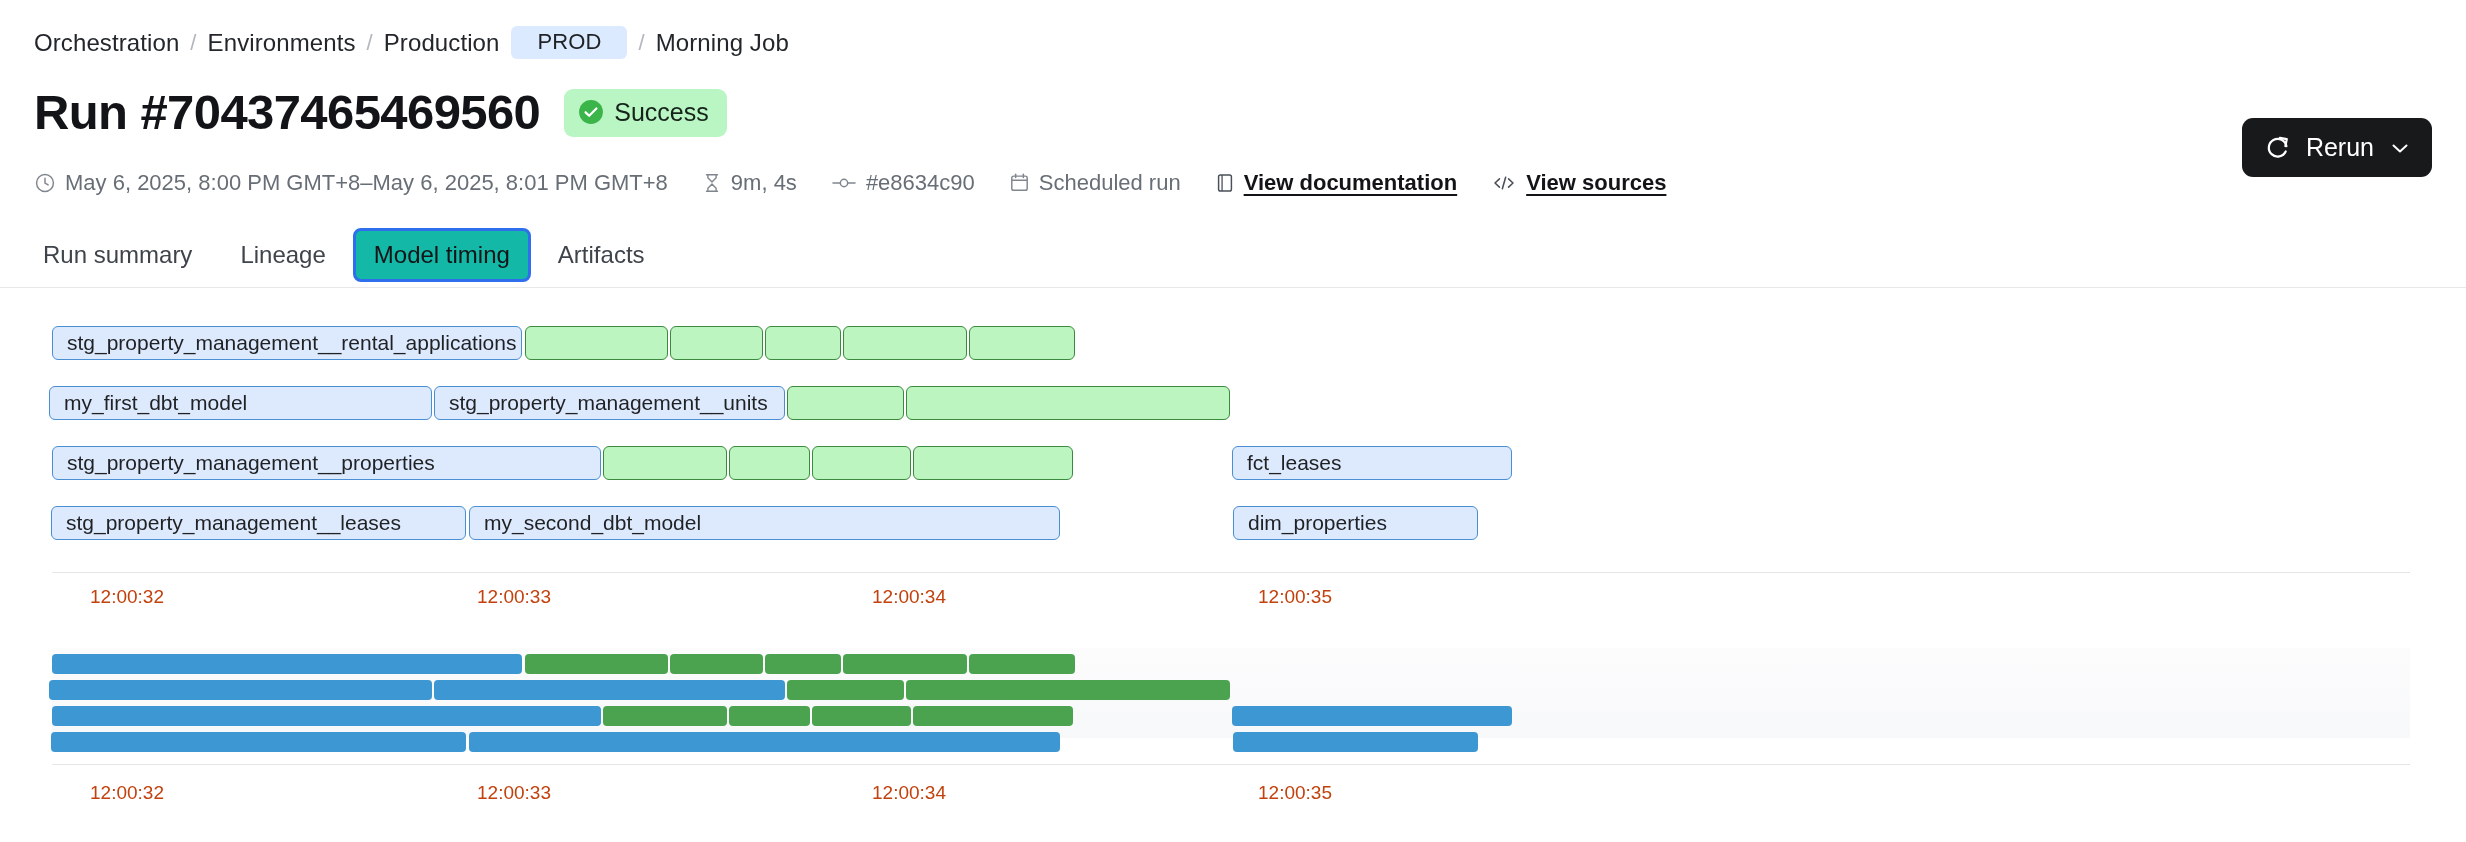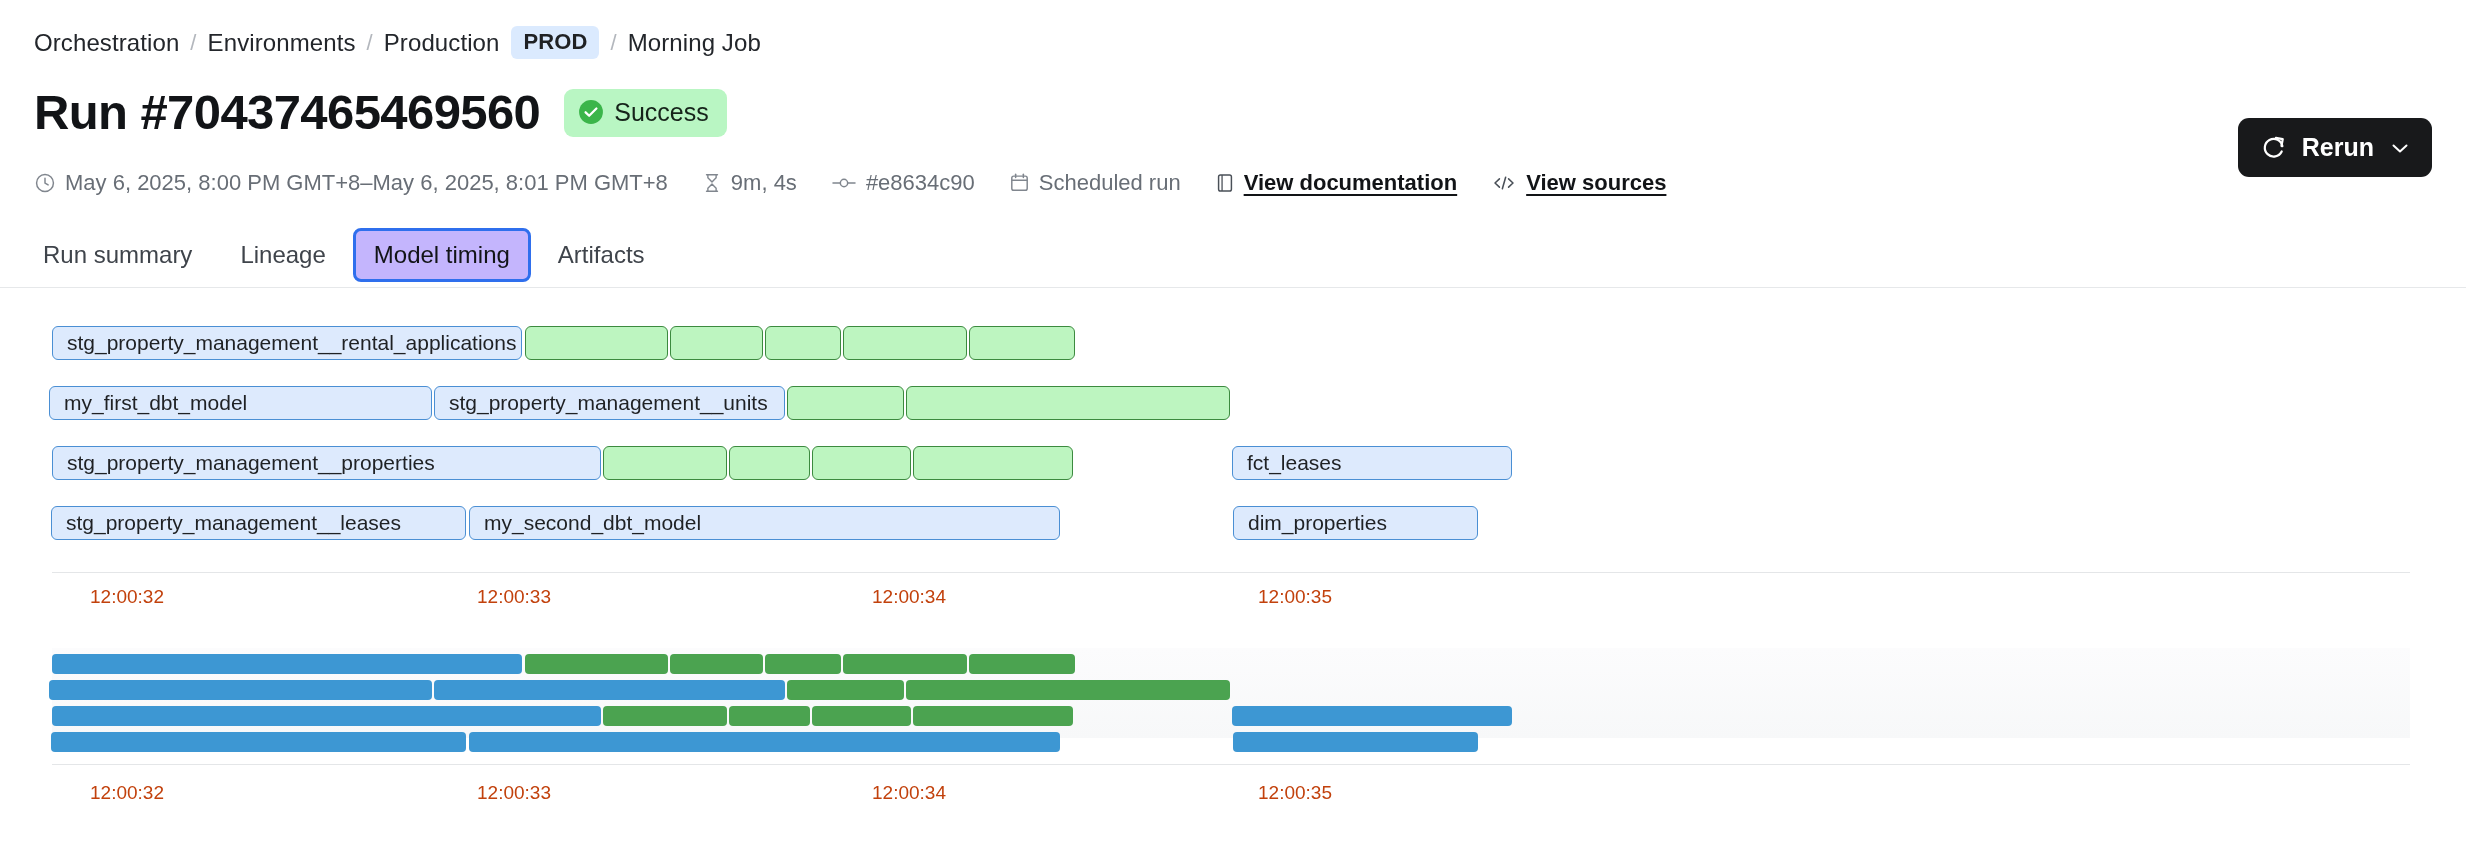--- a/index.html
+++ b/index.html
@@ -20,23 +20,23 @@
     font-size: 24px;
     color: #1f2124;
     letter-spacing: .1px;
   }
   .crumb { color: #23262b; }
   .crumb-sep { color: #b3b7bd; margin: 0 11px; font-size: 22px; }
   .crumb-badge {
     background: #dbeafe;
     color: #1f2124;
     border-radius: 6px;
-    padding: 3px 12px 4px;
+    padding: 3px 26px 4px;
     font-size: 22px;
-    font-weight: 700;
+    font-weight: 400;
     margin-left: 12px;
   }
 
   
   .title-row {
     position: absolute;
     left: 34px; top: 88px;
     display: flex; align-items: center;
   }
   .run-title {
@@ -79,41 +79,41 @@
   .rerun-btn {
     position: absolute;
     right: 34px; top: 118px;
     display: flex; align-items: center; gap: 14px;
     background: #18191b;
     color: #ffffff;
     border-radius: 11px;
     padding: 15px 20px 15px 22px;
     cursor: pointer;
   }
-  .rerun-btn .label { font-size: 25px; font-weight: 700; }
+  .rerun-btn .label { font-size: 25px; font-weight: 400; }
 
   
   .tabs {
     position: absolute;
     left: 22px; top: 228px;
     display: flex; align-items: center; gap: 6px;
   }
   .tab {
     font-size: 24px;
     color: #3f444b;
     padding: 10px 18px;
     border-radius: 8px;
     border: 3px solid transparent;
     cursor: pointer;
     white-space: nowrap;
   }
   .tab.active {
     color: #121417;
     border-color: #2f6fed;
-    background: #c4b5fd;
+    background: #14b8a6;
   }
   .tabs-underline {
     position: absolute;
     left: 0; top: 287px;
     width: 2466px; height: 1px;
     background: #e6e8ea;
   }
 
   
   .gantt { position: absolute; left: 0; top: 0; width: 2466px; height: 842px; }

